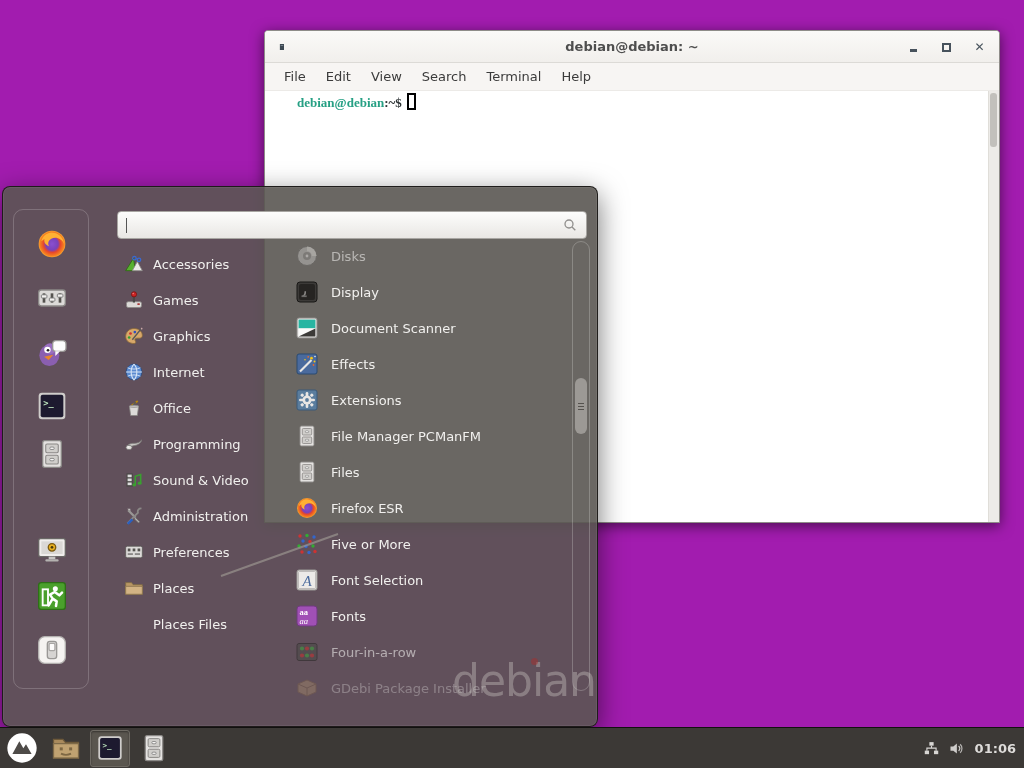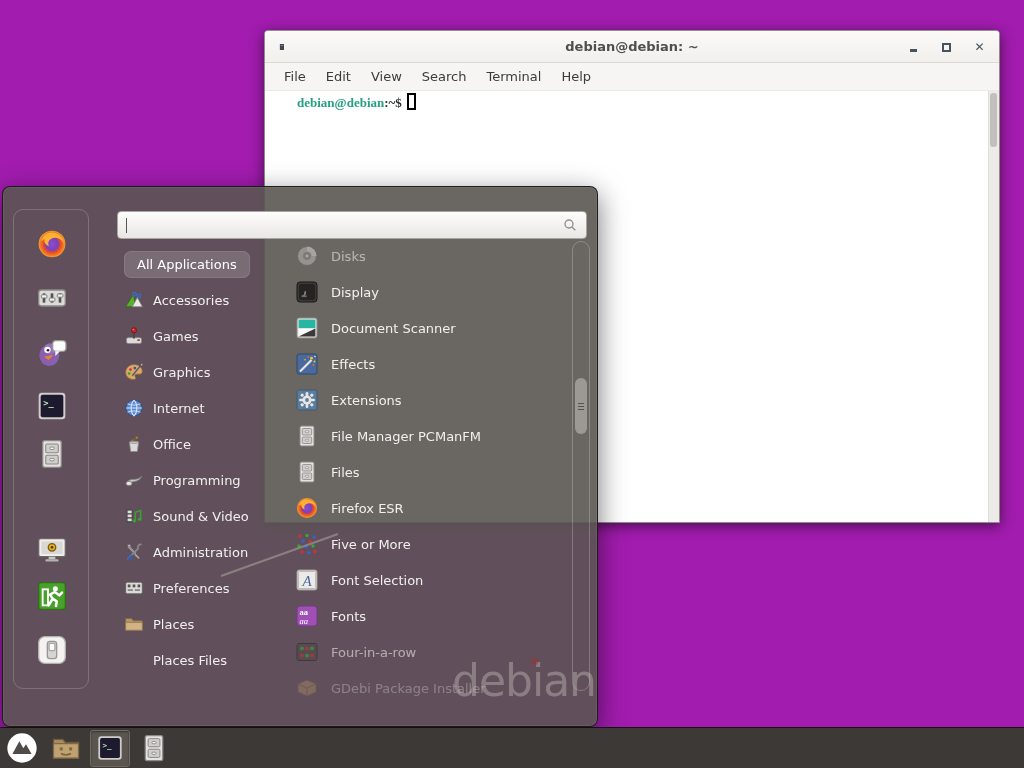--- a/index.html
+++ b/index.html
@@ -220,23 +220,20 @@
       <span class="search-caret"></span>
       <span class="search-text"></span>
       <span class="ic ic16"><svg viewBox="0 0 24 24">
             <circle cx="10.5" cy="10.5" r="6" fill="none" stroke="#7a7876" stroke-width="2"></circle>
             <path d="M15 15 L20 20" stroke="#7a7876" stroke-width="2"></path>
           </svg></span>
     </div>
 
     <div class="cat-list">
       <div class="cat-row">
-          <span class="cat-chip">All Applications</span>
-        </div>
-      <div class="cat-row">
           <span class="ic ic20"><svg viewBox="0 0 24 24">
               <path d="M2 20 L11.5 5 L13.5 20 Z" fill="#58b030" stroke="#2d6a10"></path>
               <path d="M10 20 L16 9 L22 20 Z" fill="#eceae8" stroke="#8a8886"></path>
               <circle cx="12.5" cy="5" r="2.1" fill="none" stroke="#3a6ad0" stroke-width="1.5"></circle>
               <circle cx="18" cy="7" r="2.1" fill="none" stroke="#3a6ad0" stroke-width="1.5"></circle>
               <path d="M14.4 5.6 L16.2 6.4" stroke="#3a6ad0" stroke-width="1.2"></path>
             </svg></span>
           <span class="row-label">Accessories</span>
         </div>
       <div class="cat-row">
@@ -524,15 +521,29 @@
       <div class="tb-btn">
           <span class="ic ic30"><svg viewBox="0 0 24 24">
               <rect x="5" y="2" width="14" height="20" rx="1.5" fill="#e4e2e0" stroke="#8a8886"></rect>
               <rect x="7.3" y="4.5" width="9.4" height="6.5" rx="1" fill="#d0cecb" stroke="#8a8886" stroke-width="0.8"></rect>
               <rect x="7.3" y="13" width="9.4" height="6.5" rx="1" fill="#d0cecb" stroke="#8a8886" stroke-width="0.8"></rect>
               <rect x="10.3" y="6.8" width="3.4" height="1.8" rx="0.9" fill="#f7f6f5" stroke="#777" stroke-width="0.6"></rect>
               <rect x="10.3" y="15.3" width="3.4" height="1.8" rx="0.9" fill="#f7f6f5" stroke="#777" stroke-width="0.6"></rect>
             </svg></span>
         </div>
     </div>
+    <div class="tb-right">
+      <span class="ic tray-icon"><svg viewBox="0 0 24 24">
+            <rect x="9" y="3" width="6" height="5" fill="#d8d6d4"></rect>
+            <rect x="2.5" y="15" width="6" height="5" fill="#d8d6d4"></rect>
+            <rect x="15.5" y="15" width="6" height="5" fill="#d8d6d4"></rect>
+            <path d="M12 8 L12 11.5 M5.5 15 L5.5 11.5 L18.5 11.5 L18.5 15" stroke="#d8d6d4" stroke-width="1.6" fill="none"></path>
+          </svg></span>
+      <span class="ic tray-icon"><svg viewBox="0 0 24 24">
+            <path d="M3.5 9 L7.5 9 L12.5 5 L12.5 19 L7.5 15 L3.5 15 Z" fill="#cfcdcb"></path>
+            <path d="M15 8.5 A5 5 0 0 1 15 15.5" stroke="#cfcdcb" stroke-width="1.7" fill="none"></path>
+            <path d="M17.2 6 A8.5 8.5 0 0 1 17.2 18" stroke="#b5b3b1" stroke-width="1.7" fill="none"></path>
+          </svg></span>
+      <span class="tb-clock">01:06</span>
+    </div>
   </div>
 
 </div>
 
 </body></html>

